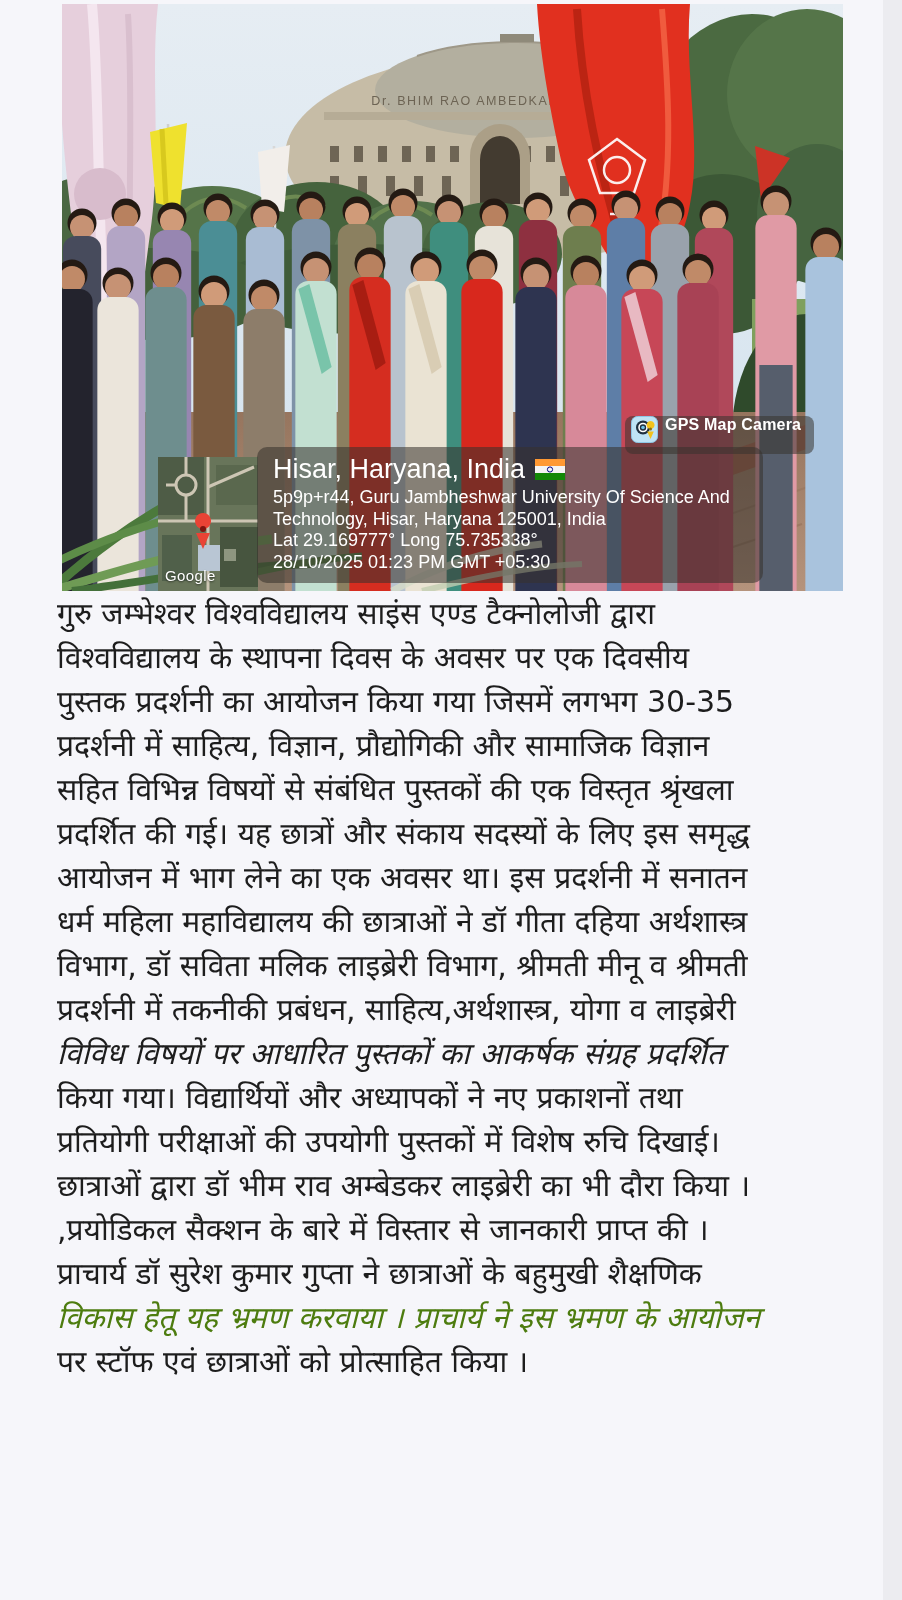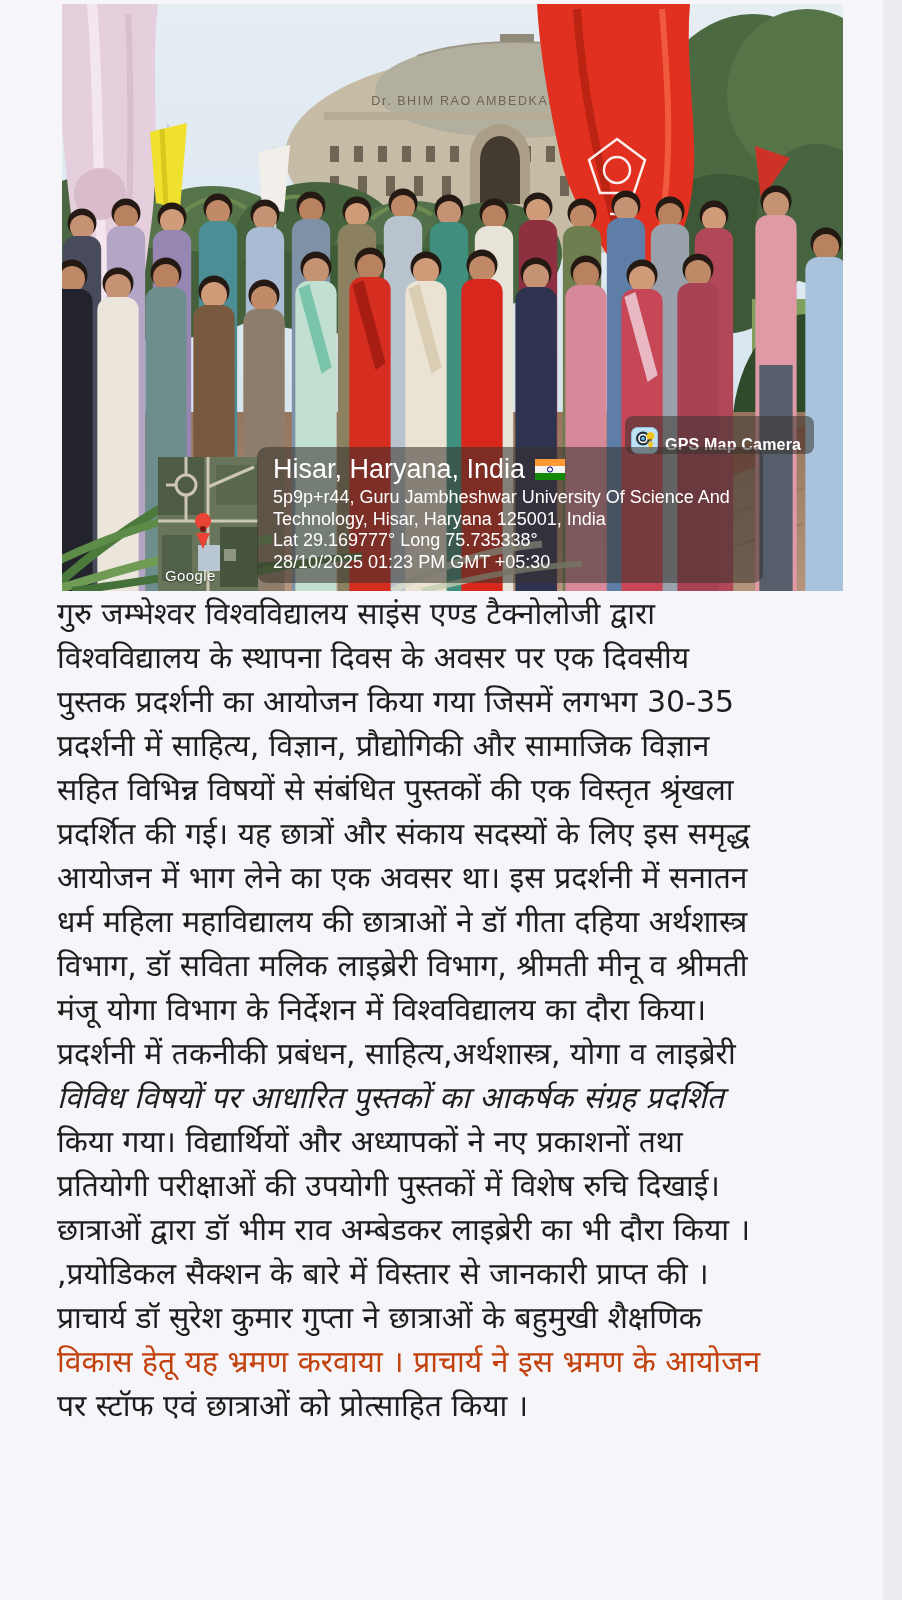--- a/index.html
+++ b/index.html
@@ -25,21 +25,21 @@
   
   .overlay-box{
     position:absolute;left:195px;top:443px;width:506px;box-sizing:border-box;
     padding:5px 16px 10px;background:rgba(56,50,45,.56);border-radius:10px;color:#fff;
   }
   .ov-title{font-size:27px;line-height:35px;display:flex;align-items:center;gap:10px;font-weight:400;}
   .ov-line{font-size:18px;line-height:21.5px;font-weight:400;}
   
   .gps-badge{
     position:absolute;left:563px;top:412px;height:38px;box-sizing:border-box;
-    display:flex;align-items:flex-end;gap:7px;padding:16px 13px 0 6px;
+    display:flex;align-items:flex-start;gap:7px;padding:0 13px 0 6px;
     background:rgba(56,52,47,.55);border-radius:8px;
   }
   .badge-label{color:#fff;font-weight:bold;font-size:16px;letter-spacing:.2px;}
   
   .article{position:absolute;left:57px;top:592px;width:806px;}
   .article-line{
     font-size:30px;line-height:44px;color:#1d1d1d;white-space:nowrap;
     font-family:"DejaVu Sans",sans-serif;
   }
 </style>
@@ -399,23 +399,22 @@
 <div class="article">
     <div class="article-line" style="color: rgb(29, 29, 29);">गुरु जम्भेश्वर विश्वविद्यालय साइंस एण्ड टैक्नोलोजी द्वारा</div>
     <div class="article-line" style="color: rgb(29, 29, 29);">विश्वविद्यालय के स्थापना दिवस के अवसर पर एक दिवसीय</div>
     <div class="article-line" style="color: rgb(29, 29, 29);">पुस्तक प्रदर्शनी का आयोजन किया गया जिसमें लगभग 30-35</div>
     <div class="article-line" style="color: rgb(29, 29, 29);">प्रदर्शनी में साहित्य, विज्ञान, प्रौद्योगिकी और सामाजिक विज्ञान</div>
     <div class="article-line" style="color: rgb(29, 29, 29);">सहित विभिन्न विषयों से संबंधित पुस्तकों की एक विस्तृत श्रृंखला</div>
     <div class="article-line" style="color: rgb(29, 29, 29);">प्रदर्शित की गई। यह छात्रों और संकाय सदस्यों के लिए इस समृद्ध</div>
     <div class="article-line" style="color: rgb(29, 29, 29);">आयोजन में भाग लेने का एक अवसर था। इस प्रदर्शनी में सनातन</div>
     <div class="article-line" style="color: rgb(29, 29, 29);">धर्म महिला महाविद्यालय की छात्राओं ने डॉ गीता दहिया अर्थशास्त्र</div>
     <div class="article-line" style="color: rgb(29, 29, 29);">विभाग, डॉ सविता मलिक लाइब्रेरी विभाग, श्रीमती मीनू व श्रीमती</div>
-    <div class="article-line" style="color: rgb(29, 29, 29);">मंजू योगा विभाग के निर्देशन में विश्वविद्यालय का दौरा किया।</div>
     <div class="article-line" style="color: rgb(29, 29, 29);">प्रदर्शनी में तकनीकी प्रबंधन, साहित्य,अर्थशास्त्र, योगा व लाइब्रेरी</div>
     <div class="article-line" style="color: rgb(29, 29, 29); font-style: italic;">विविध विषयों पर आधारित पुस्तकों का आकर्षक संग्रह प्रदर्शित</div>
     <div class="article-line" style="color: rgb(29, 29, 29);">किया गया। विद्यार्थियों और अध्यापकों ने नए प्रकाशनों तथा</div>
     <div class="article-line" style="color: rgb(29, 29, 29);">प्रतियोगी परीक्षाओं की उपयोगी पुस्तकों में विशेष रुचि दिखाई।</div>
     <div class="article-line" style="color: rgb(29, 29, 29);">छात्राओं द्वारा डॉ भीम राव अम्बेडकर लाइब्रेरी का भी दौरा किया ।</div>
     <div class="article-line" style="color: rgb(29, 29, 29);">,प्रयोडिकल सैक्शन के बारे में विस्तार से जानकारी प्राप्त की ।</div>
     <div class="article-line" style="color: rgb(29, 29, 29);">प्राचार्य डॉ सुरेश कुमार गुप्ता ने छात्राओं के बहुमुखी शैक्षणिक</div>
-    <div class="article-line" style="color: #c2410c;">विकास हेतू यह भ्रमण करवाया । प्राचार्य ने इस भ्रमण के आयोजन</div>
+    <div class="article-line" style="color: #4d7c0f; font-style: italic;">विकास हेतू यह भ्रमण करवाया । प्राचार्य ने इस भ्रमण के आयोजन</div>
     <div class="article-line" style="color: rgb(29, 29, 29);">पर स्टॉफ एवं छात्राओं को प्रोत्साहित किया ।</div>
   </div>
 
 </body></html>

